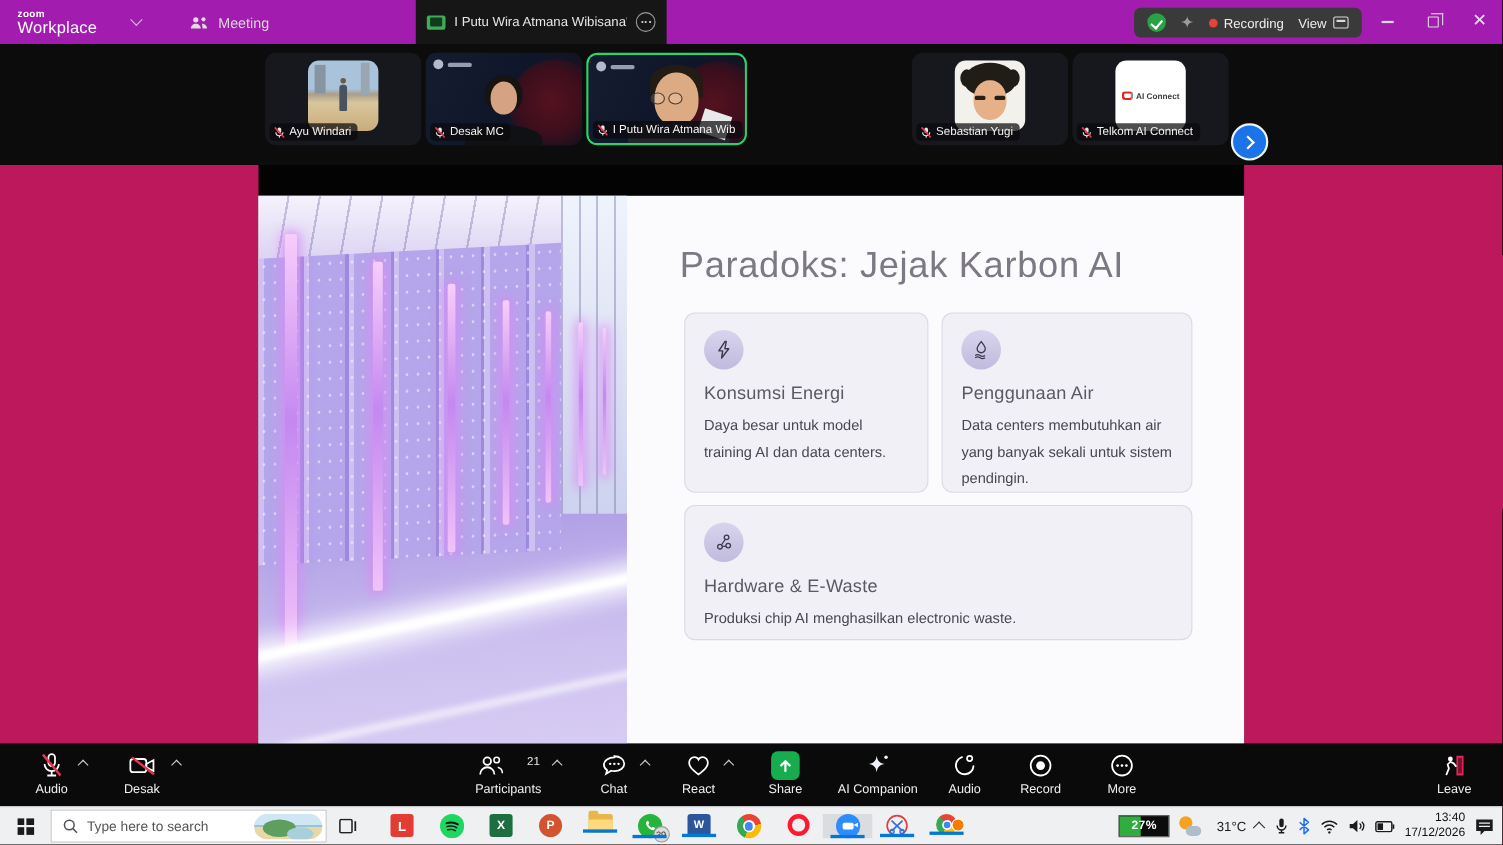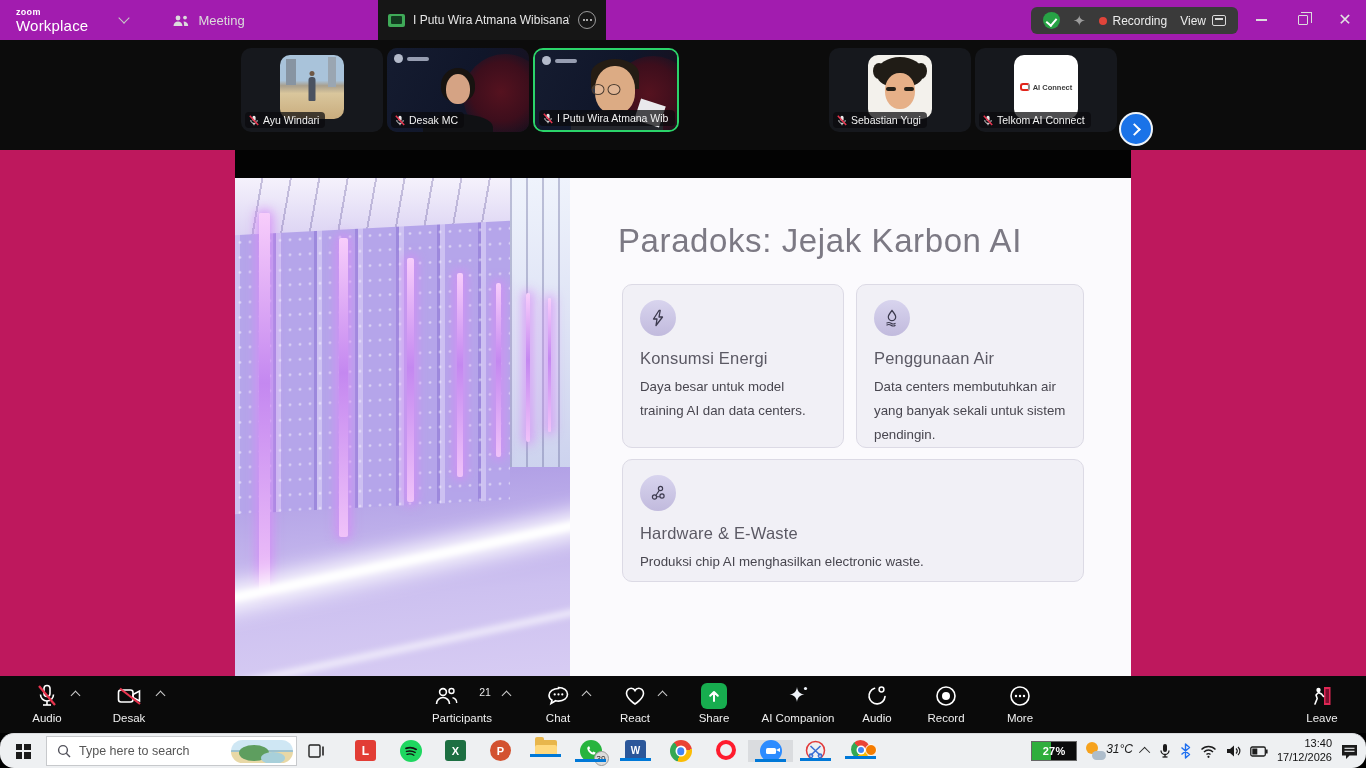--- a/index.html
+++ b/index.html
@@ -128,21 +128,21 @@
   
   .zoombar { position:absolute; left:0; right:0; top:676px; height:57px; background:#0a0a0a; }
   .tb { position:absolute; top:7px; width:76px; display:flex; flex-direction:column; align-items:center; gap:3px; }
   .tb-label { color:#efefef; font-size:11.5px; white-space:nowrap; }
   .tb-iconrow { height:26px; display:flex; align-items:center; gap:19px; }
   .tb-count { color:#e8e8e8; font-size:10.5px; align-self:flex-start; margin-top:3px; }
   .chev { position:absolute; top:16px; width:7px; height:7px; border-left:1.7px solid #cdcdcd; border-top:1.7px solid #cdcdcd; transform:rotate(45deg); }
   .share-sq { width:26px; height:26px; border-radius:6px; background:#17ad4f; display:flex; align-items:center; justify-content:center; }
 
   
-  .taskbar { position:absolute; left:0; right:0; bottom:0; height:35px; background:#eef0f2; border-top:1px solid #d9dbde; display:flex; align-items:center;border-radius:14px; }
+  .taskbar { position:absolute; left:0; right:0; bottom:0; height:35px; background:#eef0f2; border-top:1px solid #d9dbde; display:flex; align-items:center; }
   .start { width:46px; height:100%; display:flex; align-items:center; justify-content:center; }
   .win-logo { width:15px; height:15px; display:grid; grid-template-columns:1fr 1fr; gap:1.5px; }
   .win-logo i { background:#1b1b1b; }
   .searchbox { position:relative; width:251px; height:30px; background:#fff; border:1px solid #c7c9cc; display:flex; align-items:center; padding-left:10px; gap:8px; }
   .searchbox input { border:none; outline:none; width:140px; font-size:12.5px; color:#333; font-family:"Liberation Sans",sans-serif; background:transparent; }
   .searchbox input::placeholder { color:#565656; }
   .scenic { position:absolute; right:3px; top:2.5px; width:62px; height:23px; border-radius:12px; overflow:hidden;
     background:linear-gradient(180deg,#cfe7f4 0 44%,#9ec2cf 44% 52%,#e8d8a6 52% 100%); }
   .scenic::before { content:""; position:absolute; left:8px; top:5px; width:30px; height:16px; border-radius:50%; background:#5e9e5f; }
   .scenic::after { content:""; position:absolute; left:30px; top:12px; width:24px; height:12px; border-radius:50%; background:#a8d0da; }
@@ -170,21 +170,21 @@
   .chrome-sm::before { width:9px; height:9px; } .chrome-sm::after { width:6px; height:6px; }
   .opera-ic { width:20px; height:20px; border-radius:50%; border:4.5px solid #ff1b2d; }
   .zoom-ic { width:22px; height:22px; border-radius:50%; background:#2d8cff; display:flex; align-items:center; justify-content:center; }
   .zoom-cam { position:relative; width:10px; height:6.5px; background:#fff; border-radius:1.5px; }
   .zoom-cam::after { content:""; position:absolute; right:-4px; top:0.5px; border-top:2.8px solid transparent; border-bottom:2.8px solid transparent; border-right:4px solid #fff; }
   .badge-orange { position:absolute; right:6px; bottom:3px; width:12px; height:12px; border-radius:50%; background:#f57c00; border:1.5px solid #fff; }
   .tray { margin-left:auto; display:flex; align-items:center; gap:9px; padding-right:8px; }
   .batt-widget { position:relative; width:46px; height:20px; background:#0c0c0c; border:1px solid #666; display:flex; align-items:center; justify-content:center; overflow:hidden; }
   .batt-fill { position:absolute; left:0; top:0; bottom:0; width:42%; background:#2fae3d; }
   .batt-text { position:relative; color:#fff; font-size:11px; font-weight:bold; letter-spacing:.3px; }
-  .weather { display:flex; gap:0;font-style:italic; }
+  .weather { display:flex; align-items:center; gap:14px; }
   .weather-ic { position:relative; width:20px; height:18px; }
   .weather-ic .sun { position:absolute; left:0; top:0; width:12px; height:12px; border-radius:50%; background:#f6a21d; }
   .weather-ic .cloud { position:absolute; right:0; bottom:0; width:14px; height:9px; border-radius:6px; background:#aebdcb; }
   .temp { font-size:12px; color:#1c1c1c; }
   .tray-caret { width:8px; height:8px; border-left:1.7px solid #2a2a2a; border-top:1.7px solid #2a2a2a; transform:rotate(45deg) translateY(2px); }
   .clockblock { text-align:right; line-height:1.25; font-size:11px; color:#111; }
   .notif-ic { width:17px; height:15px; position:relative; }
 
   svg { display:block; }
 </style>

